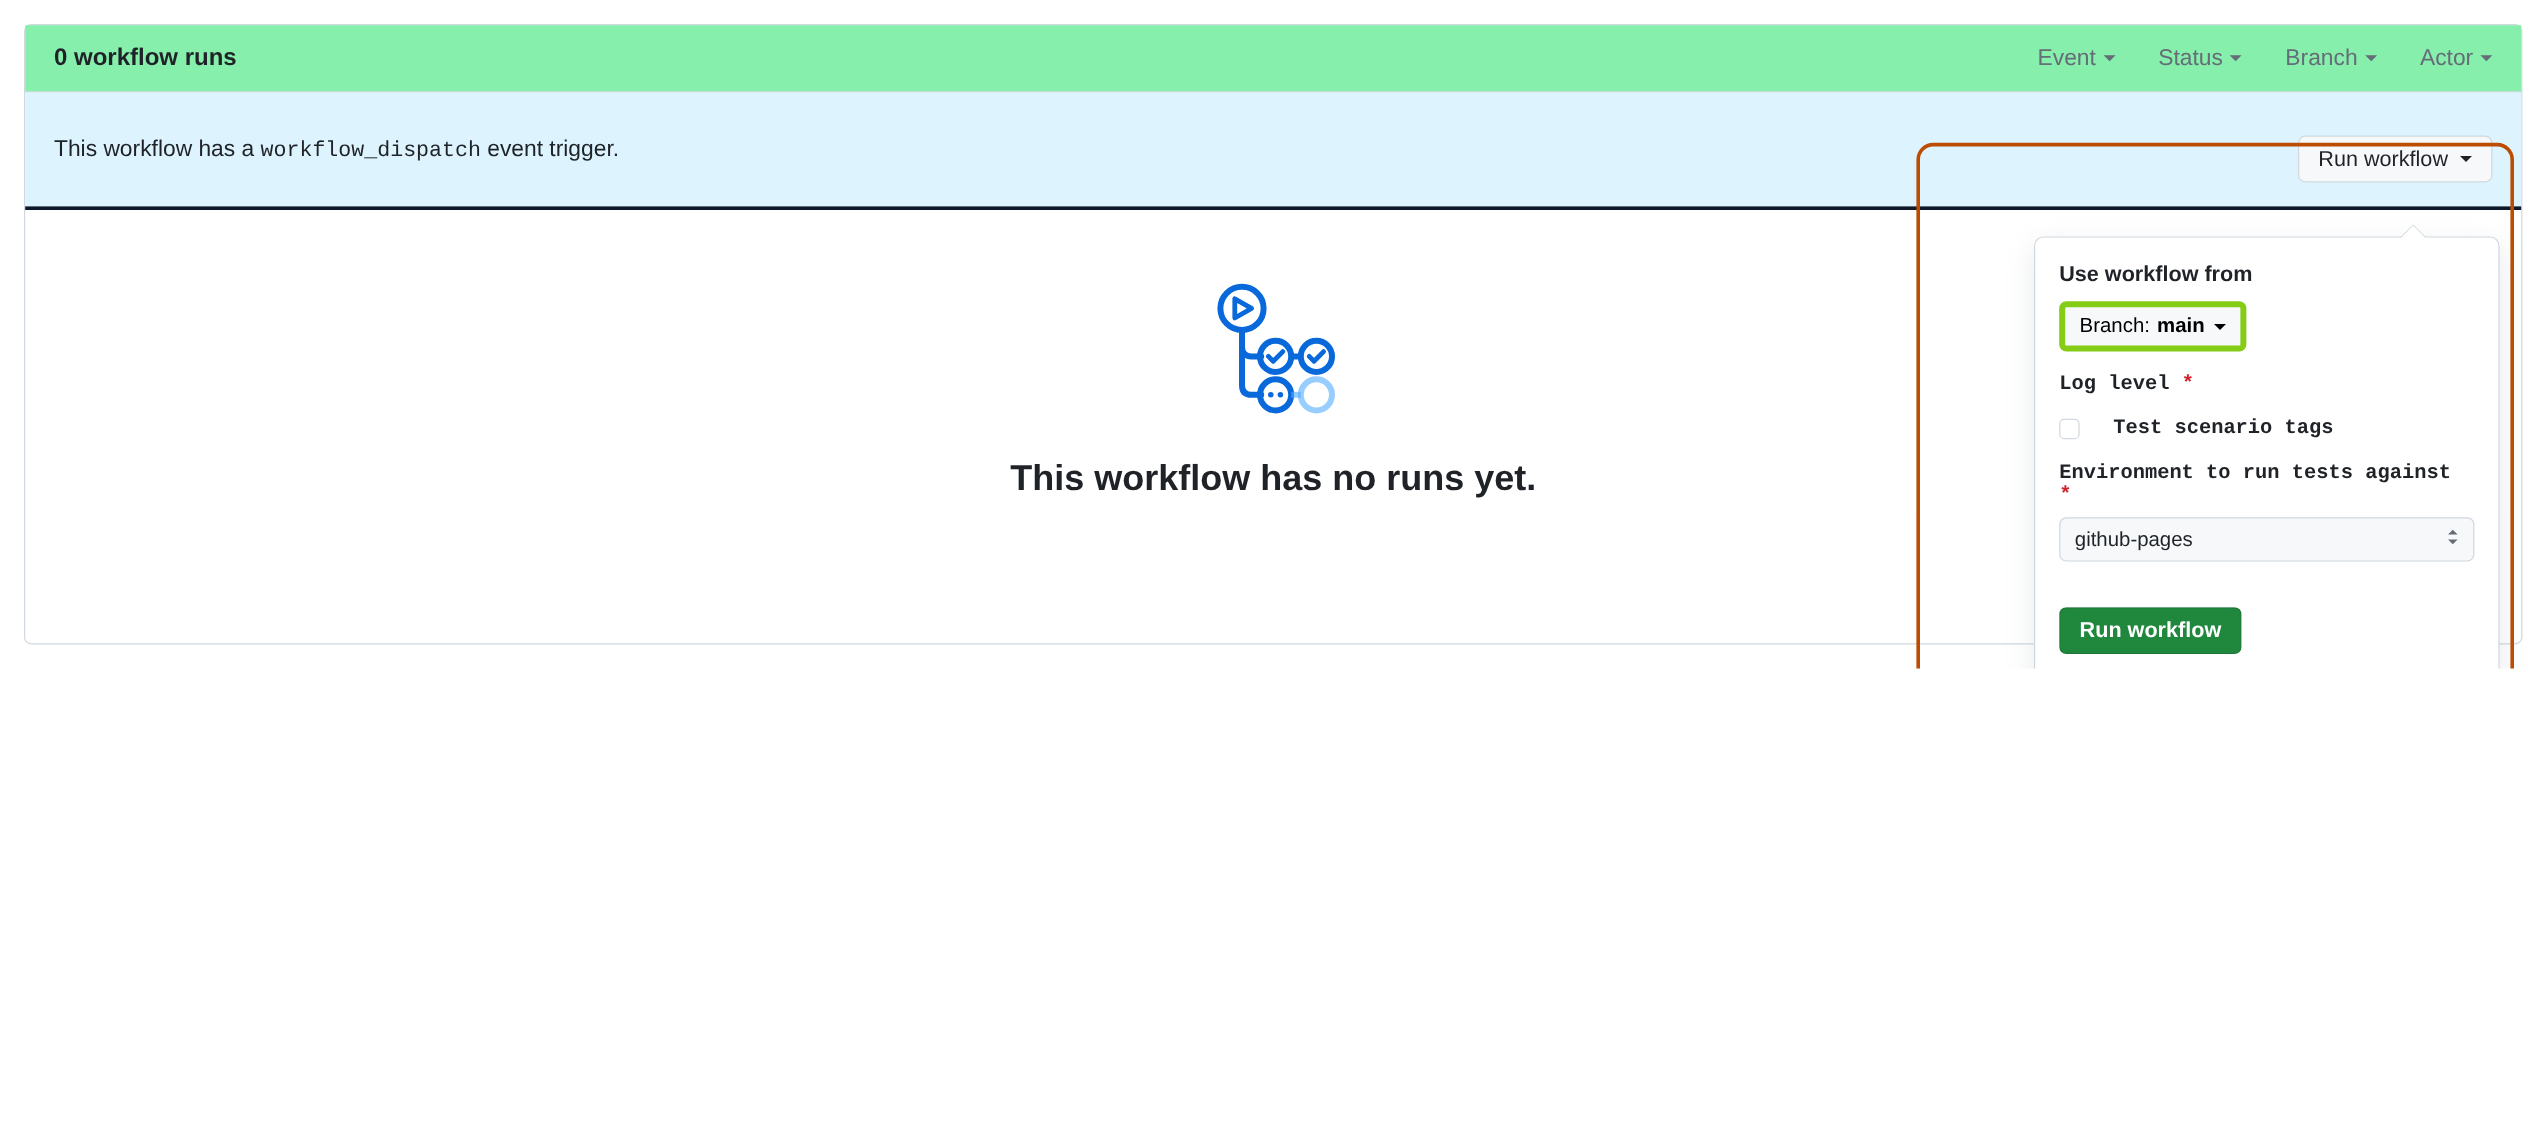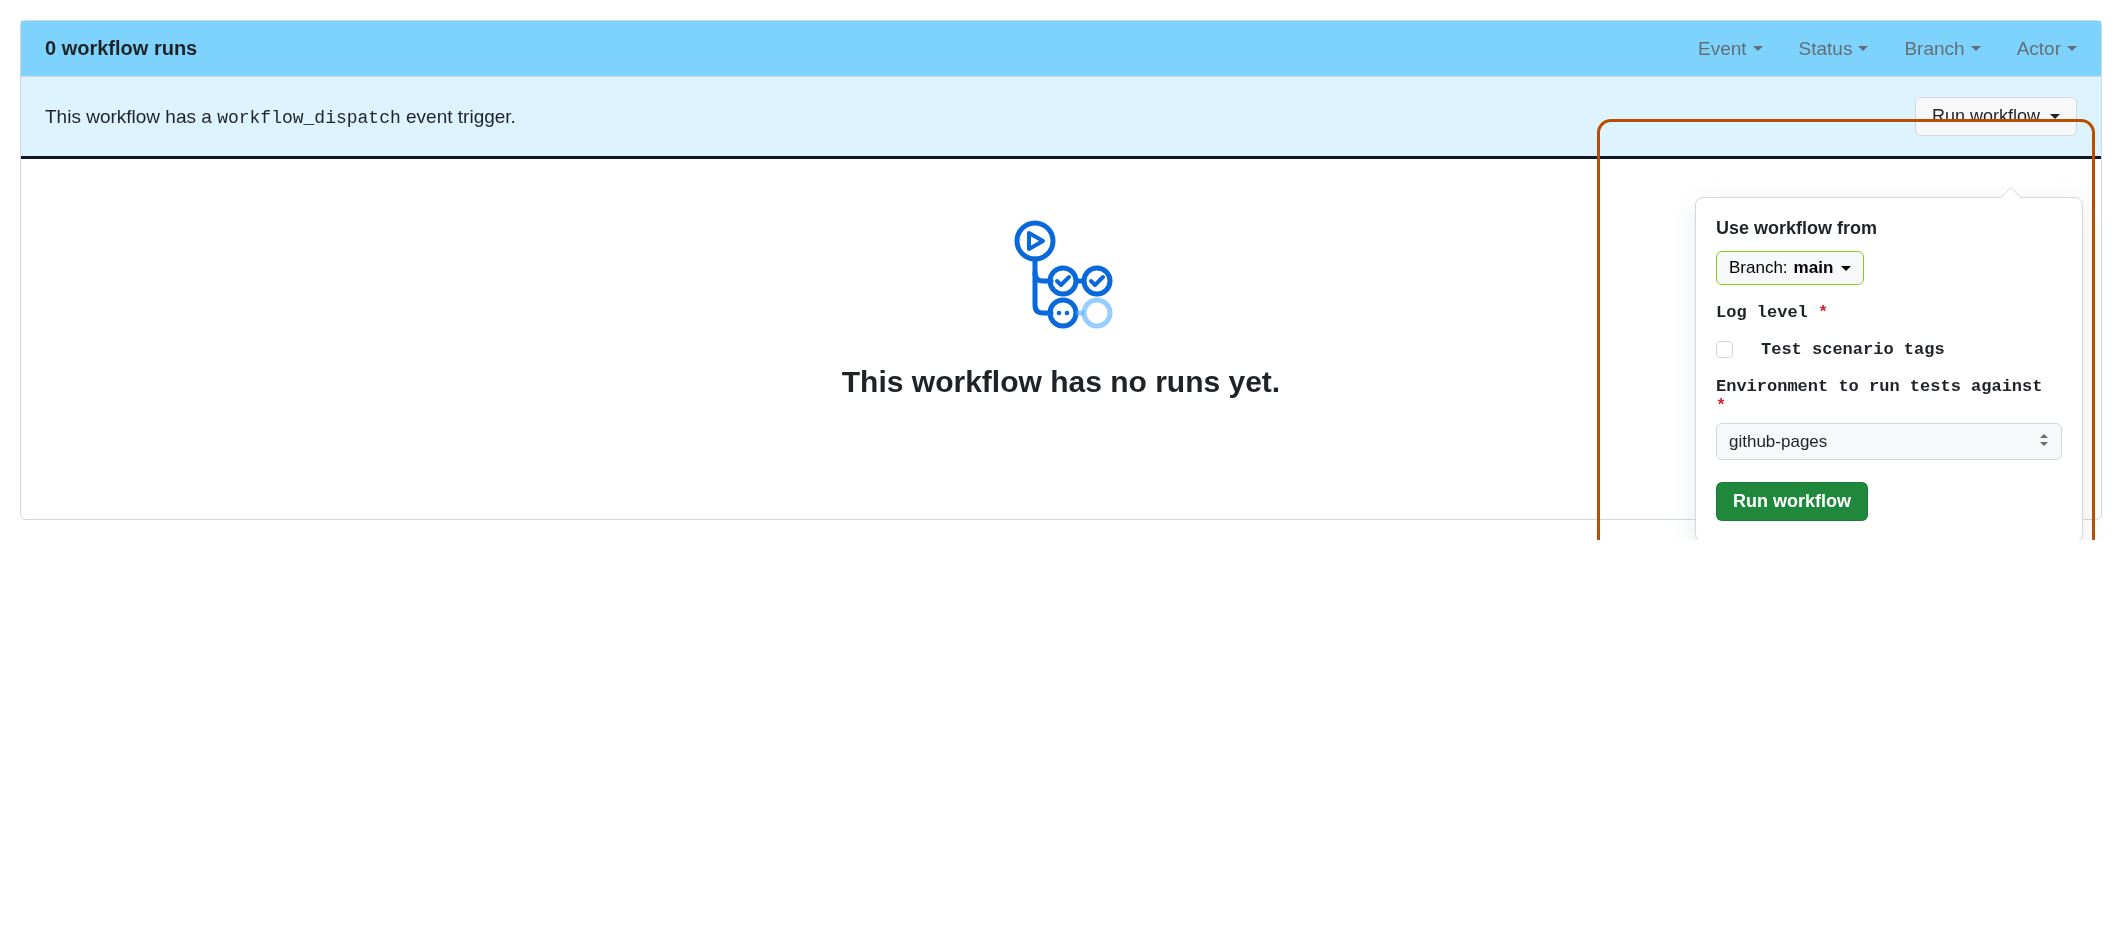--- a/index.html
+++ b/index.html
@@ -14,21 +14,21 @@
     border: 1px solid #d0d7de;
     border-radius: 6px;
     overflow: visible;
     position: relative;
   }
   .header {
     display: flex;
     align-items: center;
     justify-content: space-between;
     padding: 16px 24px;
-    background: #7dd3fc;
+    background: #86efac;
     border-bottom: 1px solid #d0d7de;
   }
   .runs-count {
     font-weight: 600;
     font-size: 20px;
   }
   .filters {
     display: flex;
     gap: 36px;
   }
@@ -67,20 +67,21 @@
     border: 1px solid #d0d7de;
     border-radius: 6px;
     padding: 8px 16px;
     font-size: 18px;
     font-weight: 500;
     cursor: pointer;
     display: inline-flex;
     align-items: center;
     gap: 8px;
     color: #1f2328;
+    margin-top: 16px;
   }
   .btn-primary {
     background: #1f883d;
     border-color: rgba(31,35,40,0.15);
     color: #ffffff;
     font-weight: 600;
   }
   .empty-state {
     text-align: center;
     padding: 60px 20px 120px;
@@ -135,21 +136,21 @@
     top: -10px;
     border-bottom-color: #ffffff;
   }
   .popover-label {
     font-weight: 600;
     font-size: 18px;
     margin-bottom: 12px;
   }
   .branch-btn {
     background:#f6f8fa;
-    border:1px solid #84cc16;
+    border:5px solid #84cc16;
     border-radius:6px;
     padding:6px 12px;
     font-size:17px;
     display:inline-flex;
     align-items:center;
     gap:6px;
     cursor:pointer;
   }
   .form-group { margin-top:18px; }
   .form-label {

